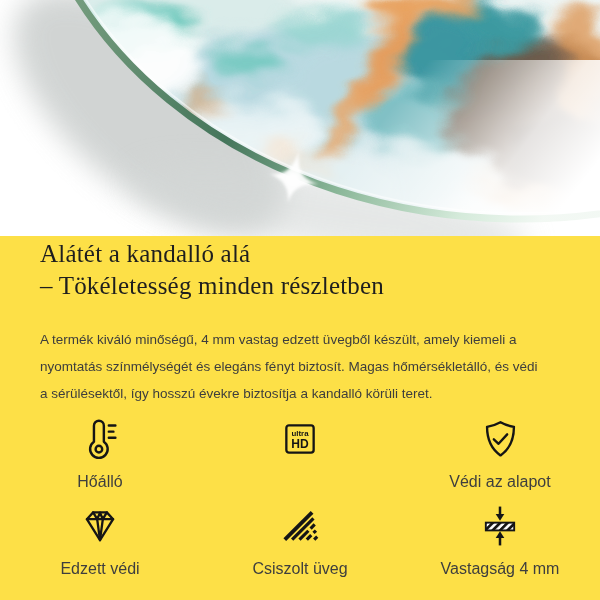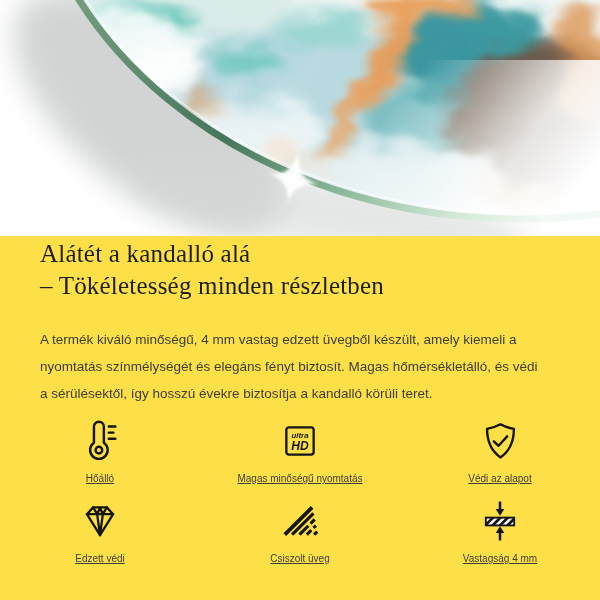--- a/index.html
+++ b/index.html
@@ -27,27 +27,26 @@
     line-height: 27px;
     color: #3d3d3d;
   }
   .features {
     margin-top: 11px;
     display: grid;
     grid-template-columns: repeat(3, 200px);
     row-gap: 14px;
   }
   .feature { display: flex; flex-direction: column; align-items: center; }
-  .icon-wrap { height: 46px; display: flex; align-items: center; justify-content: center; font-style: italic; }
+  .icon-wrap { height: 46px; display: flex; align-items: flex-start; justify-content: center; }
   .feature-label {
     margin-top: 9px;
-    font-size: 10px;
+    font-size: 16px;
     color: #3e3e3e;
     text-align: left;
-    text-decoration: underline;
   }
   .ico { stroke: #151515; fill: none; stroke-width: 2.2; }
 </style>
 </head>
 <body>
 
 <div class="page">
 
   <div>
     <svg class="hero" viewBox="0 0 600 236" aria-hidden="true">
@@ -151,21 +150,20 @@
     </div>
 
     <div class="feature">
       <div class="icon-wrap">
         <svg width="42" height="42" viewBox="0 0 40 40">
           <rect class="ico" x="7" y="7" width="26" height="26" rx="2.5" stroke-width="2.4"></rect>
           <text x="20" y="17.5" text-anchor="middle" font-size="7.5" font-weight="bold" fill="#151515" font-family="Liberation Sans, sans-serif">ultra</text>
           <text x="20" y="29" text-anchor="middle" font-size="11.5" font-weight="bold" fill="#151515" font-family="Liberation Sans, sans-serif">HD</text>
         </svg>
       </div>
-      <div class="feature-label">Magas minőségű nyomtatás</div>
     </div>
 
     <div class="feature">
       <div class="icon-wrap">
         <svg width="43" height="43" viewBox="0 0 40 40">
           <path class="ico" stroke-linejoin="round" d="M20 4 C16.5 6 11.5 7.6 7.5 8.2 C7.5 19.5 11 28.6 20 34.8 C29 28.6 32.5 19.5 32.5 8.2 C28.5 7.6 23.5 6 20 4 Z"></path>
           <path class="ico" stroke-width="2.4" stroke-linecap="round" stroke-linejoin="round" d="M13.8 19.8 L18.2 24 L26.2 15.2"></path>
         </svg>
       </div>
       <div class="feature-label">Védi az alapot</div>

